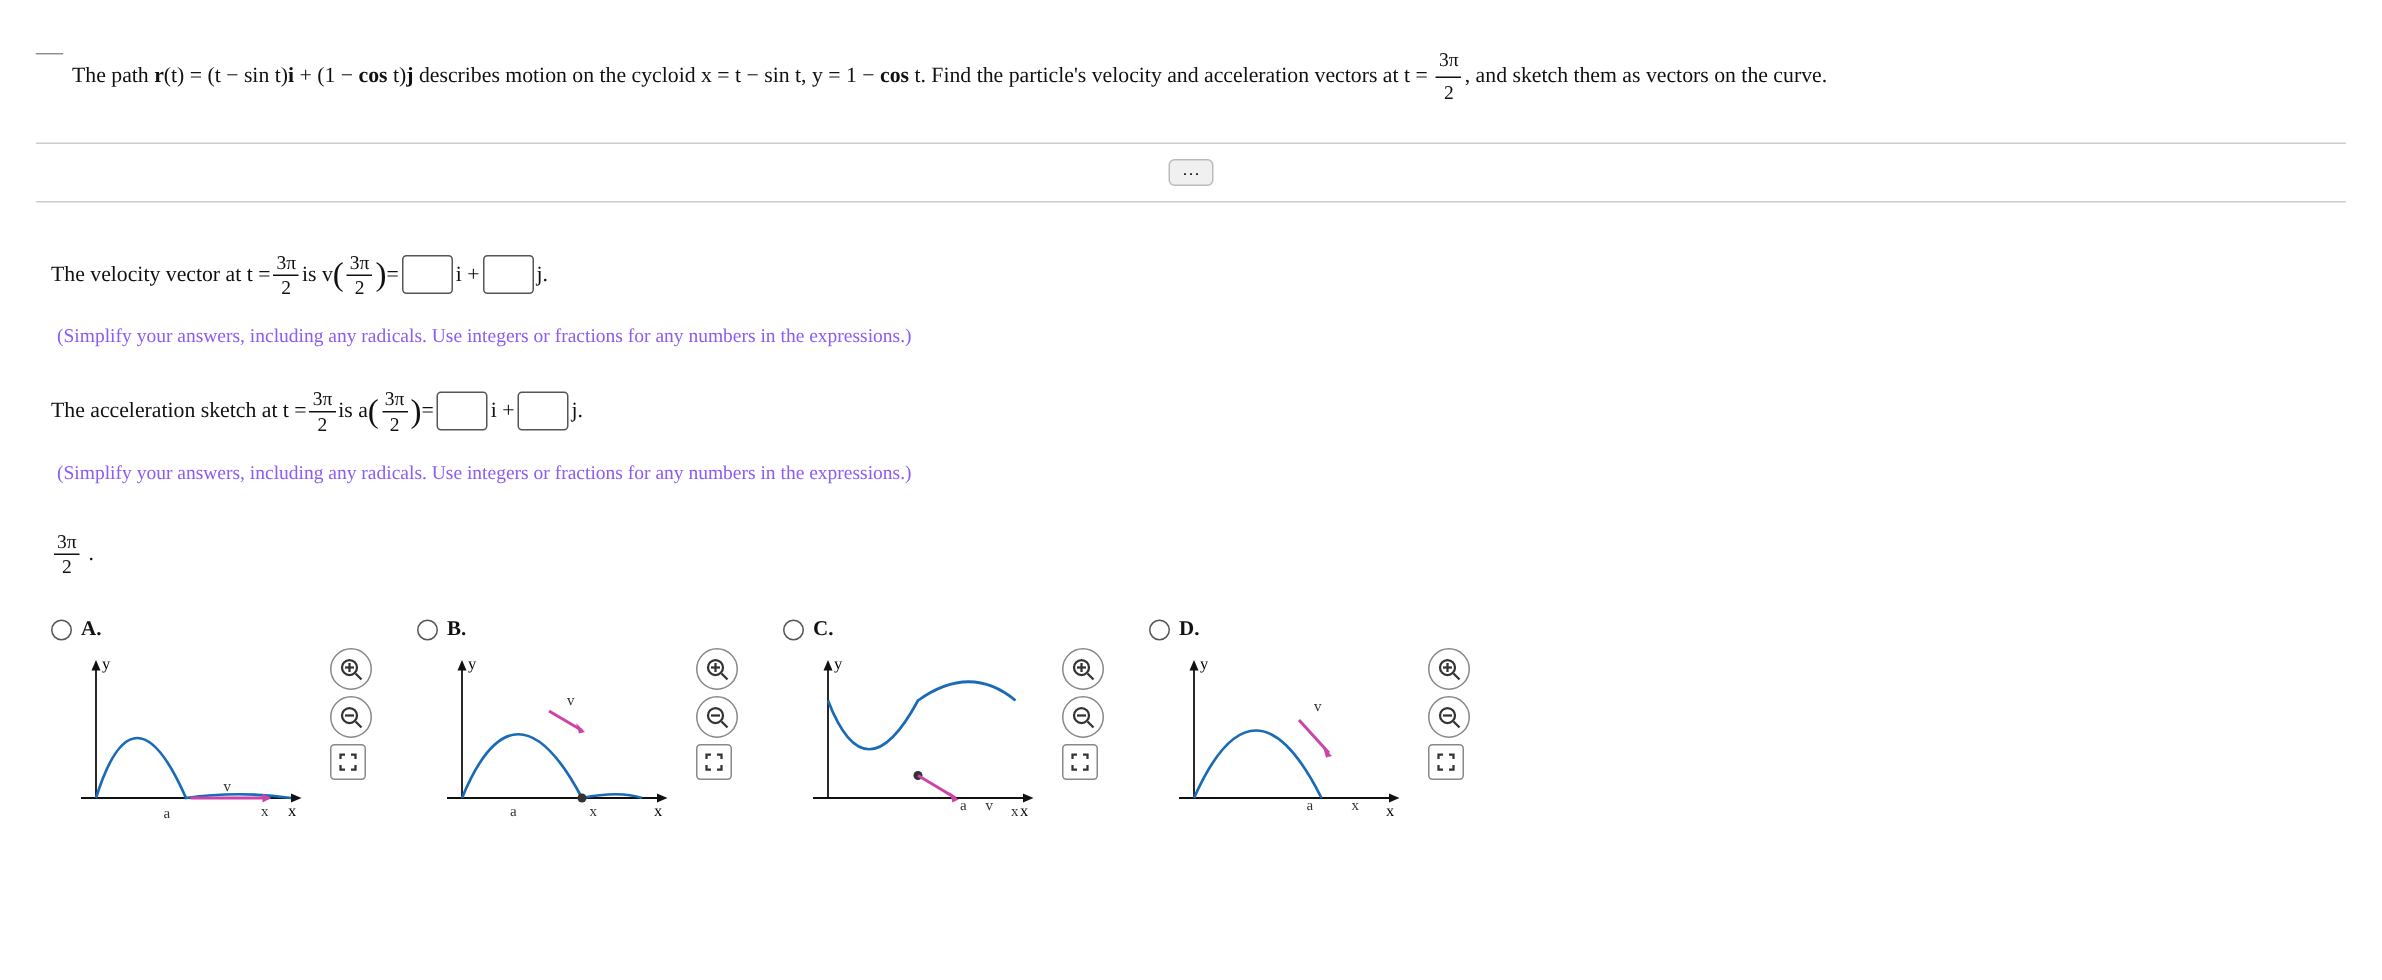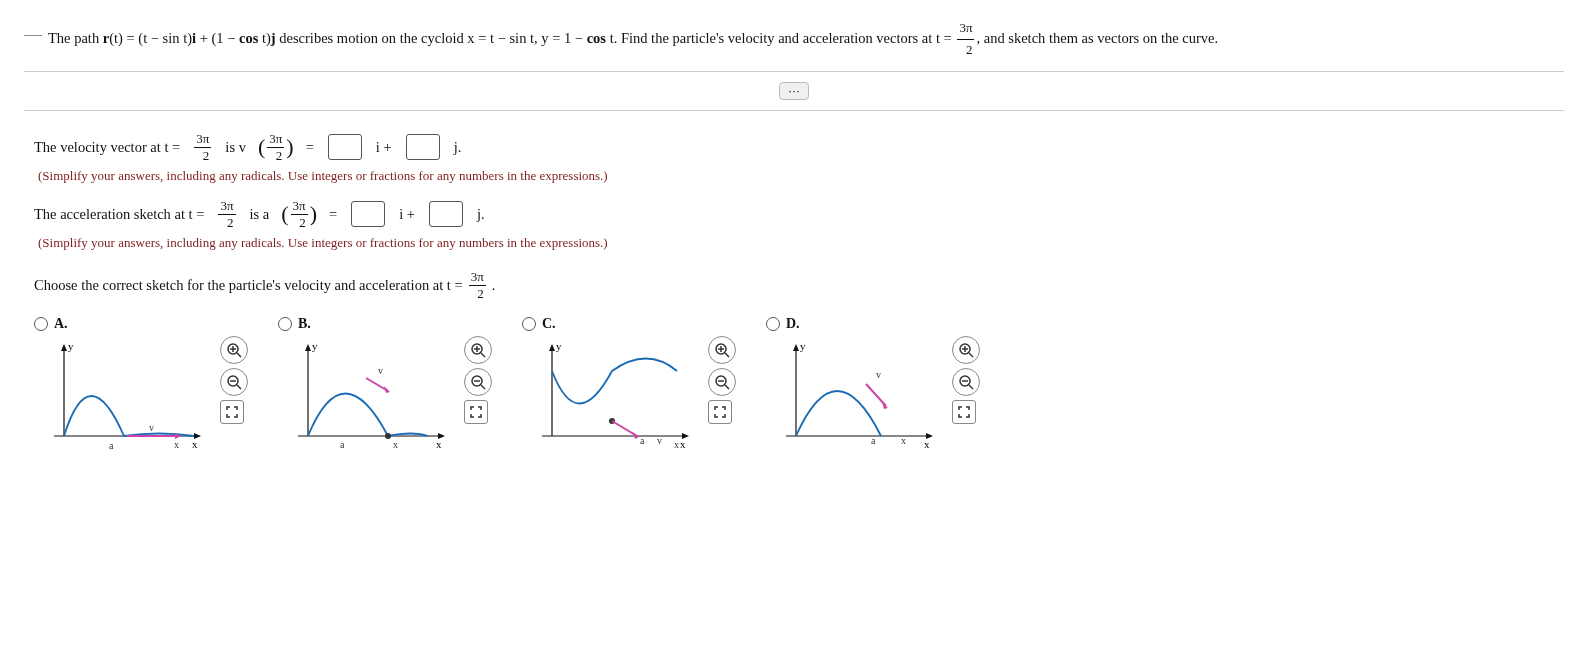--- a/index.html
+++ b/index.html
@@ -48,32 +48,32 @@
     }
 
     .section {
       margin-bottom: 14px;
     }
 
     .math-line {
       display: flex;
       align-items: center;
       flex-wrap: wrap;
-      gap: 12px;
+      gap: 0;
       font-size: 14.5px;
       margin-bottom: 4px;
     }
 
     .fraction {
       display: inline-flex;
       flex-direction: column;
-      align-items: flex-end;
+      align-items: center;
       font-size: 13px;
       vertical-align: middle;
-      margin: 0 2px;
+      margin: 12px 2px;
     }
     .fraction .num { border-bottom: 1px solid #111; padding: 0 2px; }
     .fraction .den { padding: 0 2px; }
 
     .input-box {
       display: inline-flex;
       align-items: center;
       justify-content: center;
       width: 34px;
       height: 26px;
@@ -91,21 +91,21 @@
       font-size: 15px;
     }
     .big-bracket {
       font-size: 22px;
       line-height: 1;
       font-weight: 300;
     }
 
     .hint-text {
       font-size: 13px;
-      color: #7f1d1d;
+      color: #8b5cf6;
       margin-left: 4px;
       margin-bottom: 10px;
     }
 
     .sketch-section {
       margin-top: 18px;
     }
 
     .sketch-question {
       font-size: 14.5px;
@@ -262,21 +262,20 @@
       <span class="input-box"></span>
       <span>i +</span>
       <span class="input-box"></span>
       <span>j.</span>
     </div>
     <div class="hint-text">(Simplify your answers, including any radicals. Use integers or fractions for any numbers in the expressions.)</div>
   </div>
 
   <div class="sketch-section">
     <div class="sketch-question">
-      <span>Choose the correct sketch for the particle's velocity and acceleration at t =</span>
       <span class="fraction">
         <span class="num">3π</span>
         <span class="den">2</span>
       </span>
       <span>.</span>
     </div>
 
     <div class="options-row">
 
       <div class="option">

